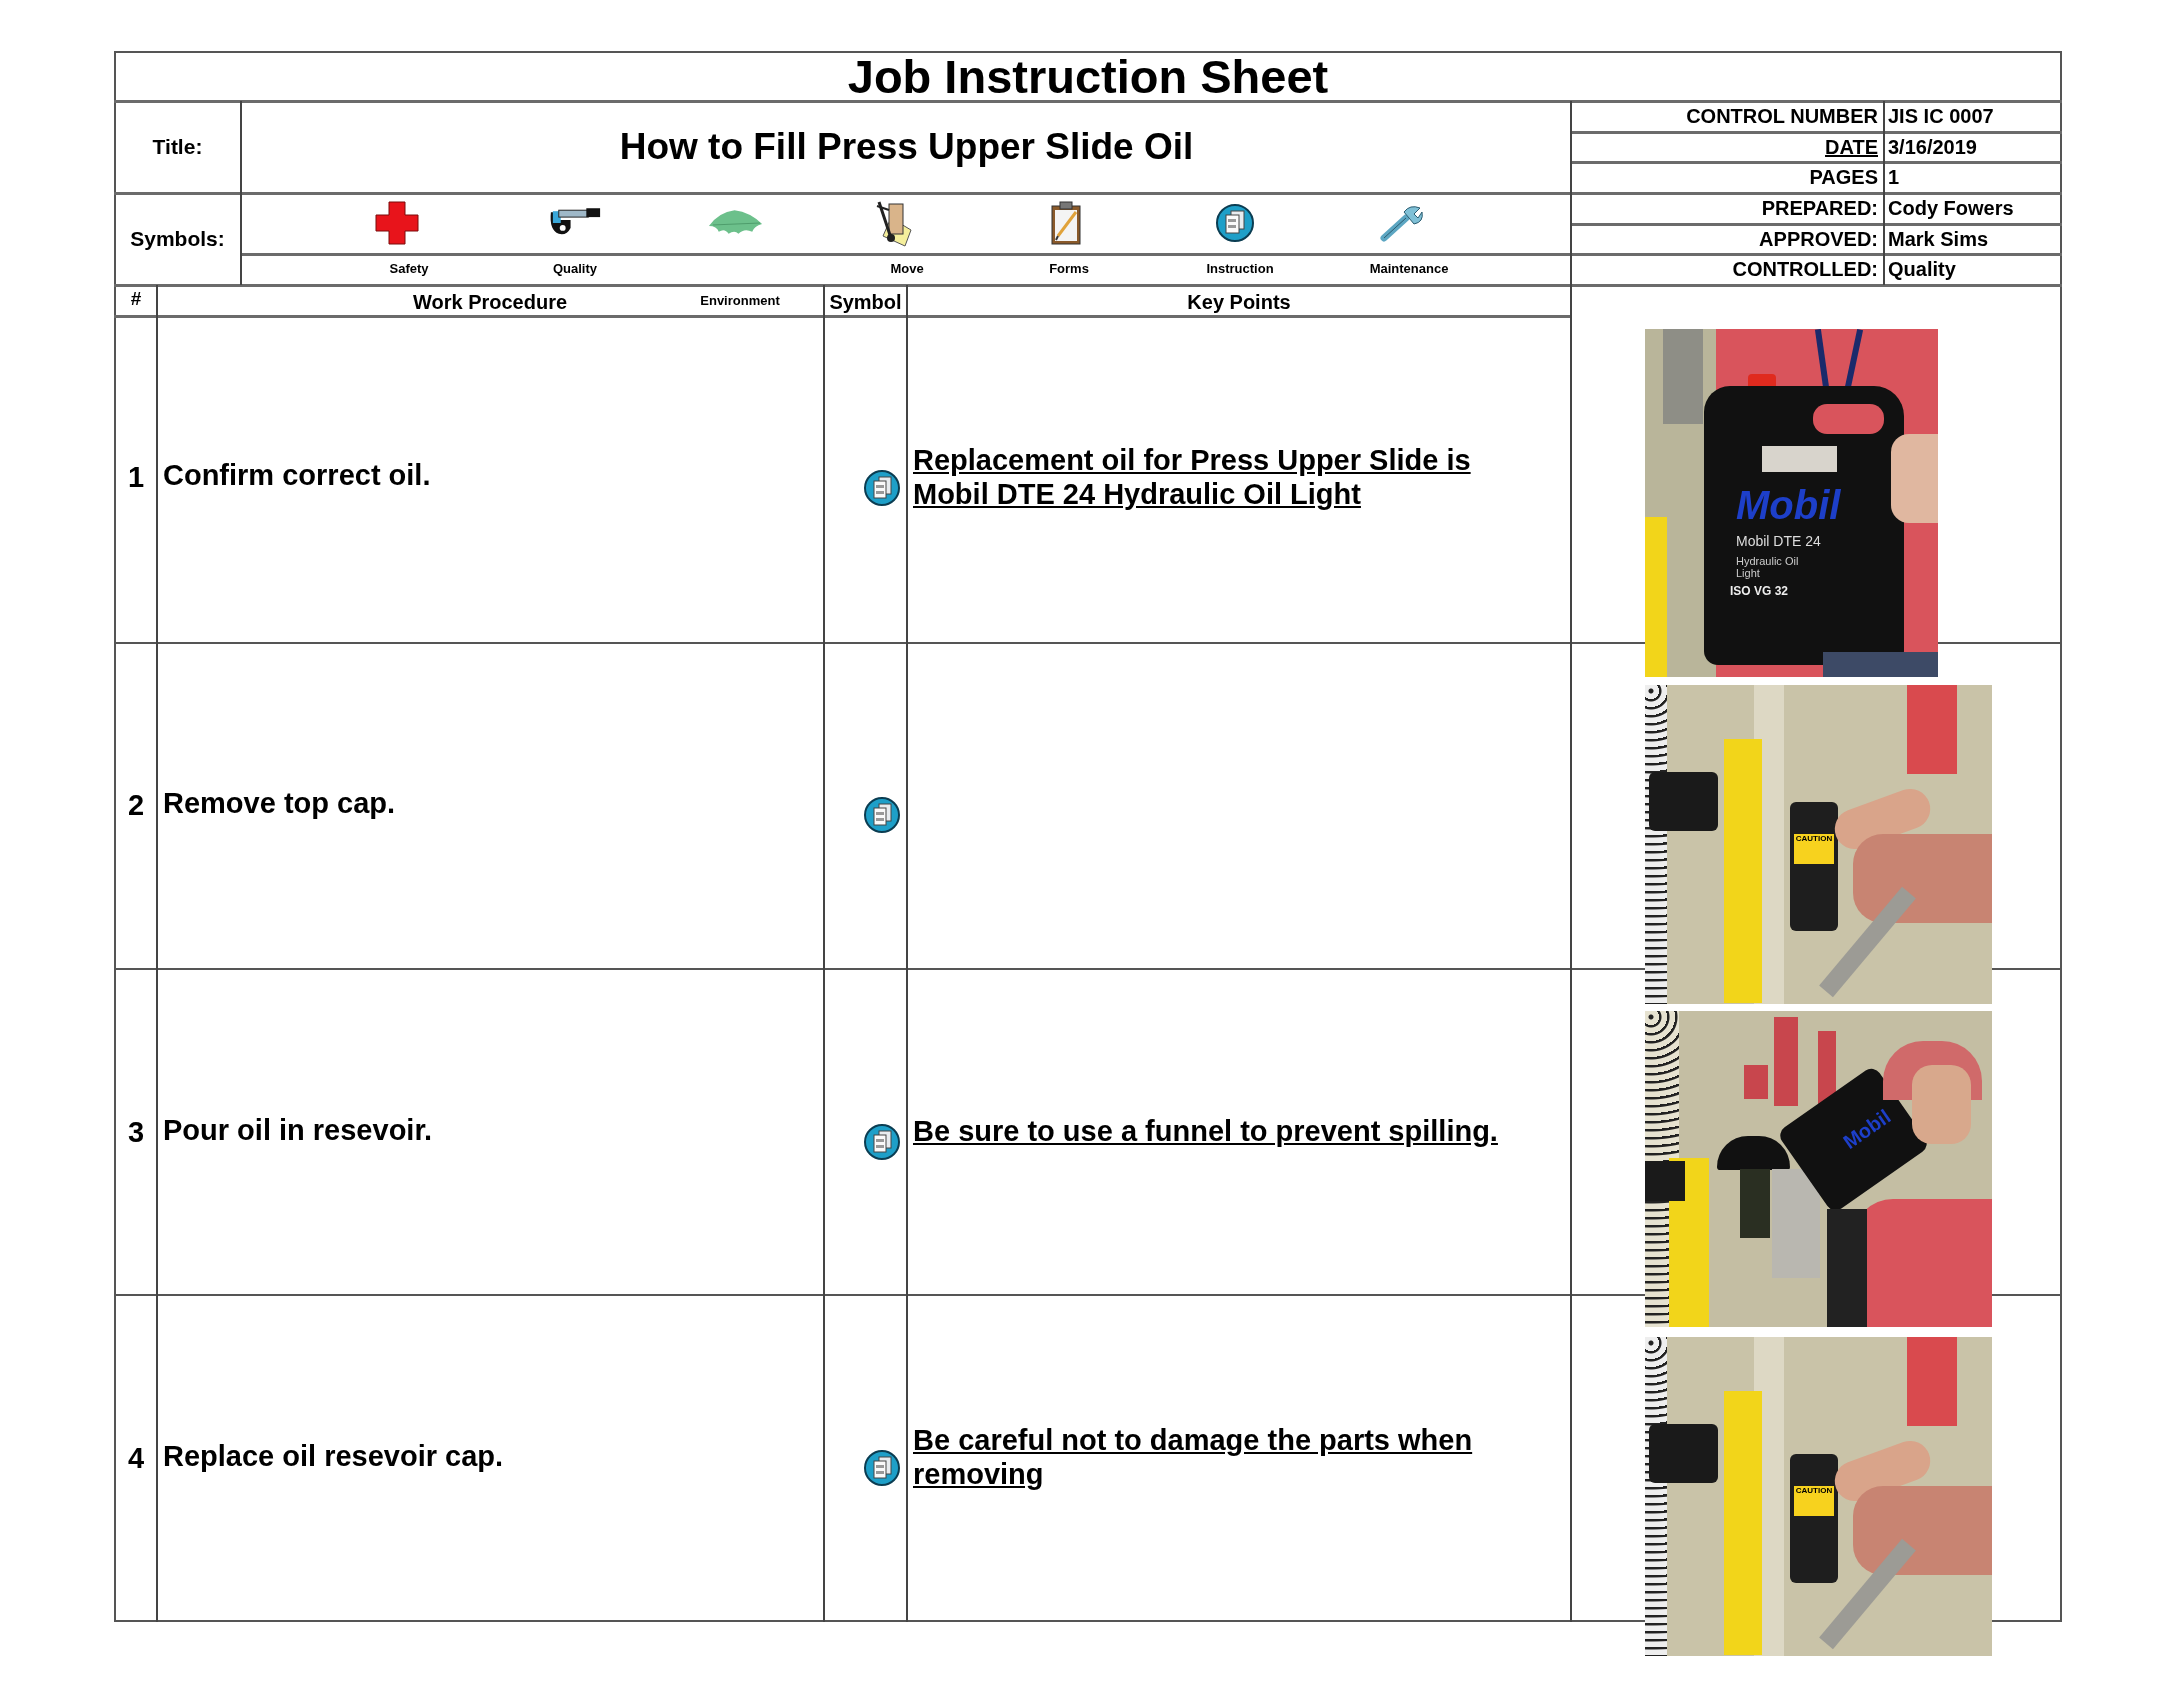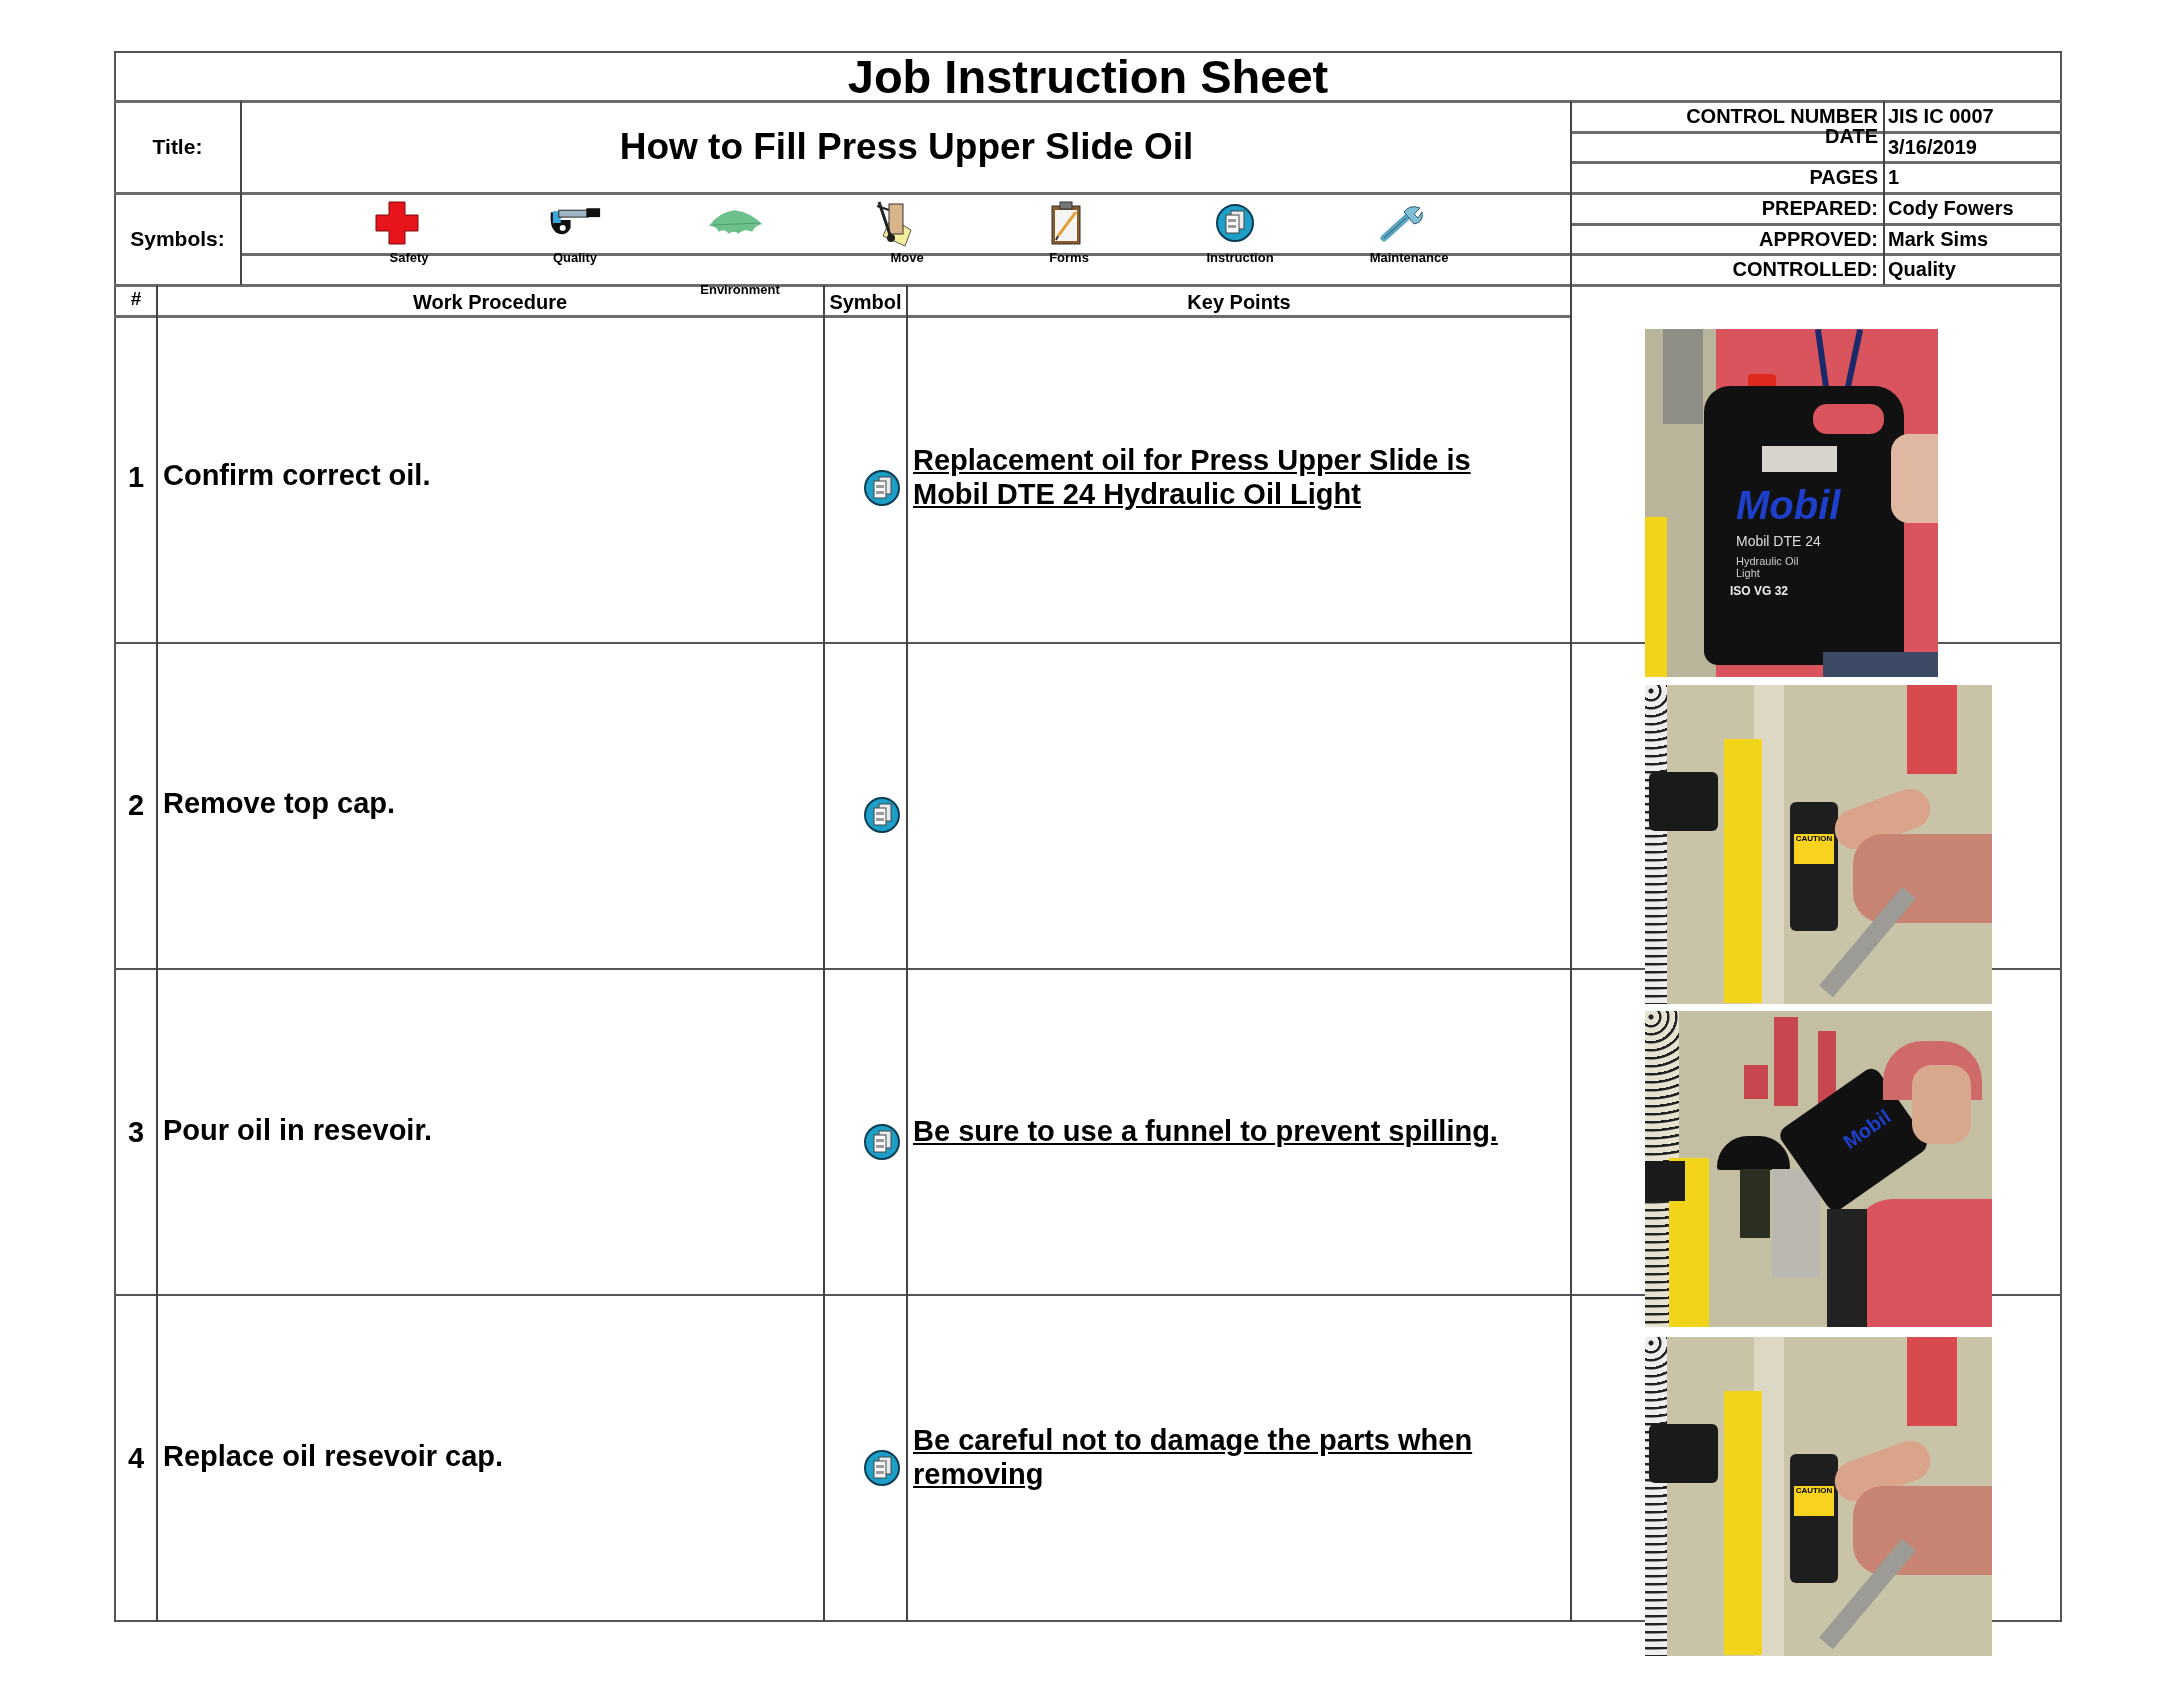--- a/index.html
+++ b/index.html
@@ -6,21 +6,21 @@
   body { width:2178px; height:1683px; position:relative; overflow:hidden;
          font-family:"Liberation Sans", sans-serif; color:#000; }
   .abs { position:absolute; box-sizing:border-box; }
   .hl { position:absolute; height:0; border-top:3px solid #6b6b6b; }
   .hl.thin { border-top:2px solid #555; }
   .vl { position:absolute; width:0; border-left:2px solid #444; }
   .cell-text { position:absolute; font-weight:bold; white-space:nowrap; }
   .center { text-align:center; }
   .info-label { position:absolute; left:1571px; width:307px; text-align:right; font-weight:bold; font-size:20px; line-height:31px; }
   .info-value { position:absolute; left:1888px; width:168px; text-align:left; font-weight:bold; font-size:20px; line-height:31px; }
-  .sym-label { position:absolute; top:244px; width:158px; text-align:center; font-size:13px; font-weight:bold; line-height:28px; }
+  .sym-label { position:absolute; top:255px; width:158px; text-align:center; font-size:13px; font-weight:bold; line-height:28px; }
   .sym-icon { position:absolute; top:198px; width:50px; height:50px; }
   .step-num { position:absolute; left:114px; width:44px; text-align:center; font-size:29px; font-weight:bold; }
   .step-text { position:absolute; left:163px; width:653px; font-size:29px; font-weight:bold; white-space:nowrap; }
   .step-icon { position:absolute; left:863px; width:38px; height:38px; }
   .key-text { position:absolute; left:913px; width:648px; font-size:29px; font-weight:bold; line-height:35px;text-decoration:underline; }
   .photo { position:absolute; overflow:hidden; background:#c9c3a8;margin-top:40px; }
 </style>
 </head>
 <body>
 
@@ -51,21 +51,21 @@
 <div class="cell-text center" style="left:114px;top:51px;width:1948px;height:50px;line-height:51px;font-size:47px;">Job Instruction Sheet</div>
 
 <div class="cell-text center" style="left:114px;top:101px;width:127px;line-height:92px;font-size:21px;">Title:</div>
 <div class="cell-text center" style="left:241px;top:101px;width:1331px;line-height:92px;font-size:37px;">How to Fill Press Upper Slide Oil</div>
 
 <div class="cell-text center" style="left:114px;top:193px;width:127px;line-height:92px;font-size:21px;">Symbols:</div>
 
 <div>
   <div class="info-label" style="top:101px;">CONTROL NUMBER</div>
   <div class="info-value" style="top:101px;">JIS IC 0007</div>
-  <div class="info-label" style="top:121px;">DATE</div>
+  <div class="info-label" style="top:132px;text-decoration:underline;">DATE</div>
   <div class="info-value" style="top:132px;">3/16/2019</div>
   <div class="info-label" style="top:162px;">PAGES</div>
   <div class="info-value" style="top:162px;">1</div>
   <div class="info-label" style="top:193px;">PREPARED:</div>
   <div class="info-value" style="top:193px;">Cody Fowers</div>
   <div class="info-label" style="top:224px;">APPROVED:</div>
   <div class="info-value" style="top:224px;">Mark Sims</div>
   <div class="info-label" style="top:254px;">CONTROLLED:</div>
   <div class="info-value" style="top:254px;">Quality</div>
 </div>

